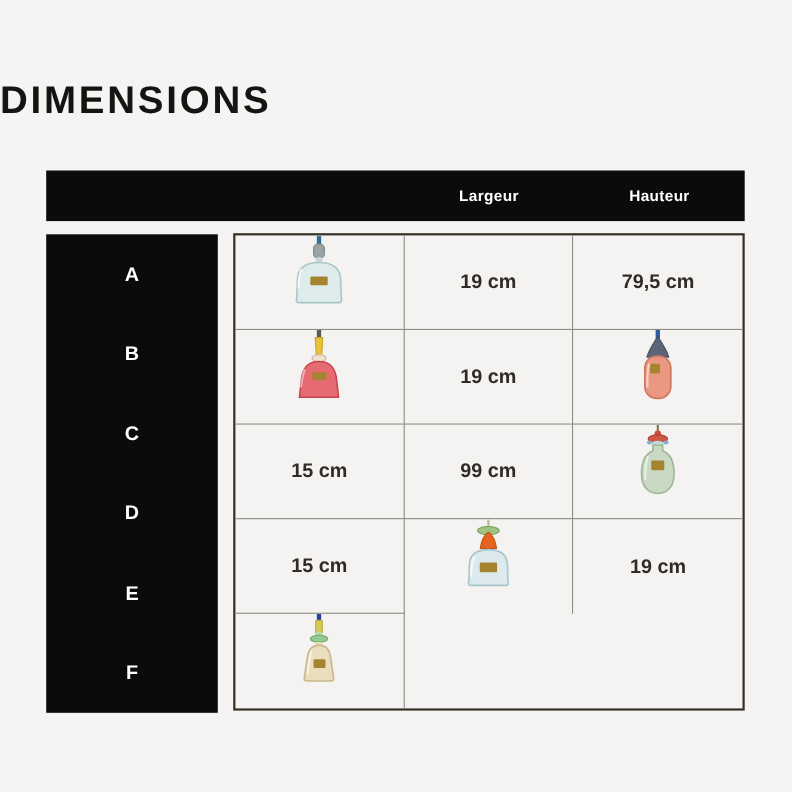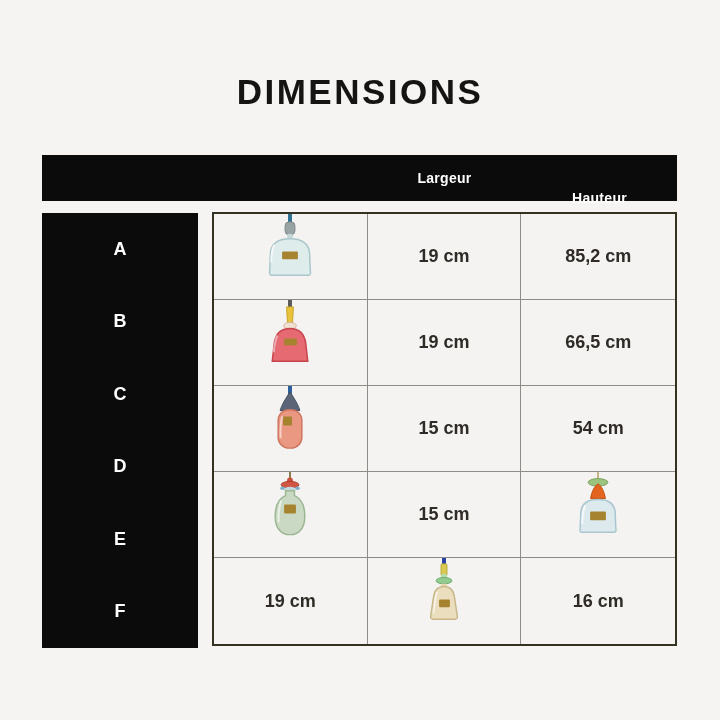--- a/index.html
+++ b/index.html
@@ -4,34 +4,34 @@
 <style>
   html,body { margin:0; padding:0; }
   .canvas {
     position:relative; width:720px; height:720px;
     background:#f5f4f2;
     font-family:"Liberation Sans", "DejaVu Sans", sans-serif;
     overflow:hidden;
   }
   .title {
     position:absolute; top:72px; left:0; width:720px;
-    text-align:center; font-size:35px; font-weight:700;
+    text-align:left; font-size:35px; font-weight:700;
     letter-spacing:2.5px; color:#151412; margin:0;
   }
   .header-bar {
     position:absolute; left:42px; top:155px; width:635px; height:46px;
     background:#0b0b0b;
   }
   .header-label {
     position:absolute; top:0; height:100%;
     display:flex; align-items:center; justify-content:center;
     color:#ffffff; font-size:14px; font-weight:700; letter-spacing:0.3px;
   }
   .header-label.largeur { left:325px; width:155px; }
-  .header-label.hauteur { left:480px; width:155px;margin-top:20px; }
+  .header-label.hauteur { left:480px; width:155px; }
   .sidebar {
     position:absolute; left:42px; top:213px; width:156px; height:435px;
     background:#0b0b0b;
     display:flex; flex-direction:column;
   }
   .sidebar .letter {
     flex:1 1 0; display:flex; align-items:center; justify-content:center;
     color:#ffffff; font-size:18px; font-weight:700;
   }
   .dim-table {
@@ -82,46 +82,45 @@
       <svg class="lamp-svg" viewBox="0 0 60 72">
         <rect x="28" y="0" width="4" height="9" fill="#2e7192"></rect>
         <rect x="25" y="8" width="10" height="13" rx="4" fill="#9aa3a3" stroke="#7d8787" stroke-width="1"></rect>
         <rect x="27" y="20" width="6" height="5" rx="2" fill="#c6d6d6"></rect>
         <path d="M11 62 Q8.5 62 9.5 57 L10 42 Q10 25 30 25 Q50 25 50 42 L50.5 57 Q51.5 62 49 62 Z" fill="#dcebec" fill-opacity="0.92" stroke="#a9c6ca" stroke-width="1.5"></path>
         <rect x="22" y="38" width="16" height="8" rx="1" fill="#a5832f"></rect>
         <path d="M14 31 Q11 37 11 49" stroke="#ffffff" stroke-width="2" fill="none" opacity="0.7"></path>
       </svg>
     </div>
     <div class="cell">19 cm</div>
-    <div class="cell">85,2 cm</div>
+    <div class="cell">79,5 cm</div>
 
     <div class="cell image">
       <svg class="lamp-svg" viewBox="0 0 60 72">
         <rect x="28" y="0" width="4" height="8" fill="#5a5a5a"></rect>
         <path d="M26.5 7 L33.5 7 L32.5 24 L27.5 24 Z" fill="#e7c33b" stroke="#c9a52a" stroke-width="1"></path>
         <ellipse cx="30" cy="26" rx="6.5" ry="3.2" fill="#f0e2d2" stroke="#d8b0a0" stroke-width="1"></ellipse>
         <path d="M30 29 C20 29 15.5 34 14 44 L12 62 L48 62 L46 44 C44.5 34 40 29 30 29 Z" fill="#e4575f" fill-opacity="0.88" stroke="#c8444c" stroke-width="1.5"></path>
         <rect x="24" y="39" width="13" height="7" rx="1" fill="#a5832f"></rect>
         <path d="M17 36 Q14.5 42 13.5 53" stroke="#ffffff" stroke-width="2" fill="none" opacity="0.5"></path>
       </svg>
     </div>
     <div class="cell">19 cm</div>
-    <div class="cell">66,5 cm</div>
 
     <div class="cell image">
       <svg class="lamp-svg" viewBox="0 0 60 72">
         <rect x="28" y="0" width="4" height="12" fill="#2a5d9e"></rect>
         <path d="M30 6 C26 12 21 20 20 25 L40 25 C39 20 34 12 30 6 Z" fill="#5b6577" stroke="#454e5e" stroke-width="1"></path>
         <rect x="18" y="24" width="24" height="39" rx="11" fill="#e9927b" fill-opacity="0.95" stroke="#cf7661" stroke-width="1.5"></rect>
         <rect x="23" y="31" width="9" height="9" rx="1" fill="#a5832f"></rect>
         <path d="M22 31 Q20 39 20.5 53" stroke="#ffffff" stroke-width="2" fill="none" opacity="0.55"></path>
       </svg>
     </div>
     <div class="cell">15 cm</div>
-    <div class="cell">54 cm</div>
+    <div class="cell">99 cm</div>
 
     <div class="cell image">
       <svg class="lamp-svg" viewBox="0 0 60 72">
         <rect x="29" y="0" width="2" height="7" fill="#8a7a50"></rect>
         <circle cx="30" cy="8.5" r="3" fill="#cc4f3e"></circle>
         <ellipse cx="30" cy="13" rx="9" ry="3.5" fill="#d05543" stroke="#b03c2e" stroke-width="1"></ellipse>
         <ellipse cx="22.5" cy="16.5" rx="2.5" ry="1.8" fill="#7fb0cc"></ellipse>
         <ellipse cx="37.5" cy="16.5" rx="2.5" ry="1.8" fill="#7fb0cc"></ellipse>
         <ellipse cx="30" cy="17.5" rx="6" ry="2.5" fill="#c2dade"></ellipse>
         <path d="M25.5 19 L25.5 24 C18 27 15 34 15 45 C15 57 21 63.5 30 63.5 C39 63.5 45 57 45 45 C45 34 42 27 34.5 24 L34.5 19 Z" fill="#c6d7bf" fill-opacity="0.92" stroke="#9cb794" stroke-width="1.5"></path>
@@ -148,17 +147,16 @@
         <rect x="28" y="0" width="4" height="7" fill="#2643a3"></rect>
         <rect x="27" y="6" width="6" height="12" rx="1" fill="#d9c94e" stroke="#b8a83a" stroke-width="1"></rect>
         <circle cx="30" cy="19" r="3.2" fill="#b4dcaa"></circle>
         <ellipse cx="30" cy="23" rx="8" ry="3.2" fill="#92ca90" stroke="#6caa6c" stroke-width="1"></ellipse>
         <path d="M27 26 L33 26 L33.5 29.5 L26.5 29.5 Z" fill="#ead9b0"></path>
         <path d="M30 29 C23.5 29 20.5 32.5 19.5 39 L16.5 59 Q16 62 19 62 L41 62 Q44 62 43.5 59 L40.5 39 C39.5 32.5 36.5 29 30 29 Z" fill="#e9dcba" fill-opacity="0.95" stroke="#c9b689" stroke-width="1.5"></path>
         <rect x="25" y="42" width="11" height="8" rx="1" fill="#a5832f"></rect>
         <path d="M23 34 Q20.5 43 19.5 56" stroke="#ffffff" stroke-width="2" fill="none" opacity="0.6"></path>
       </svg>
     </div>
-    <div class="cell">16 cm</div>
 
   </div>
 
 </div>
 
 </body></html>

